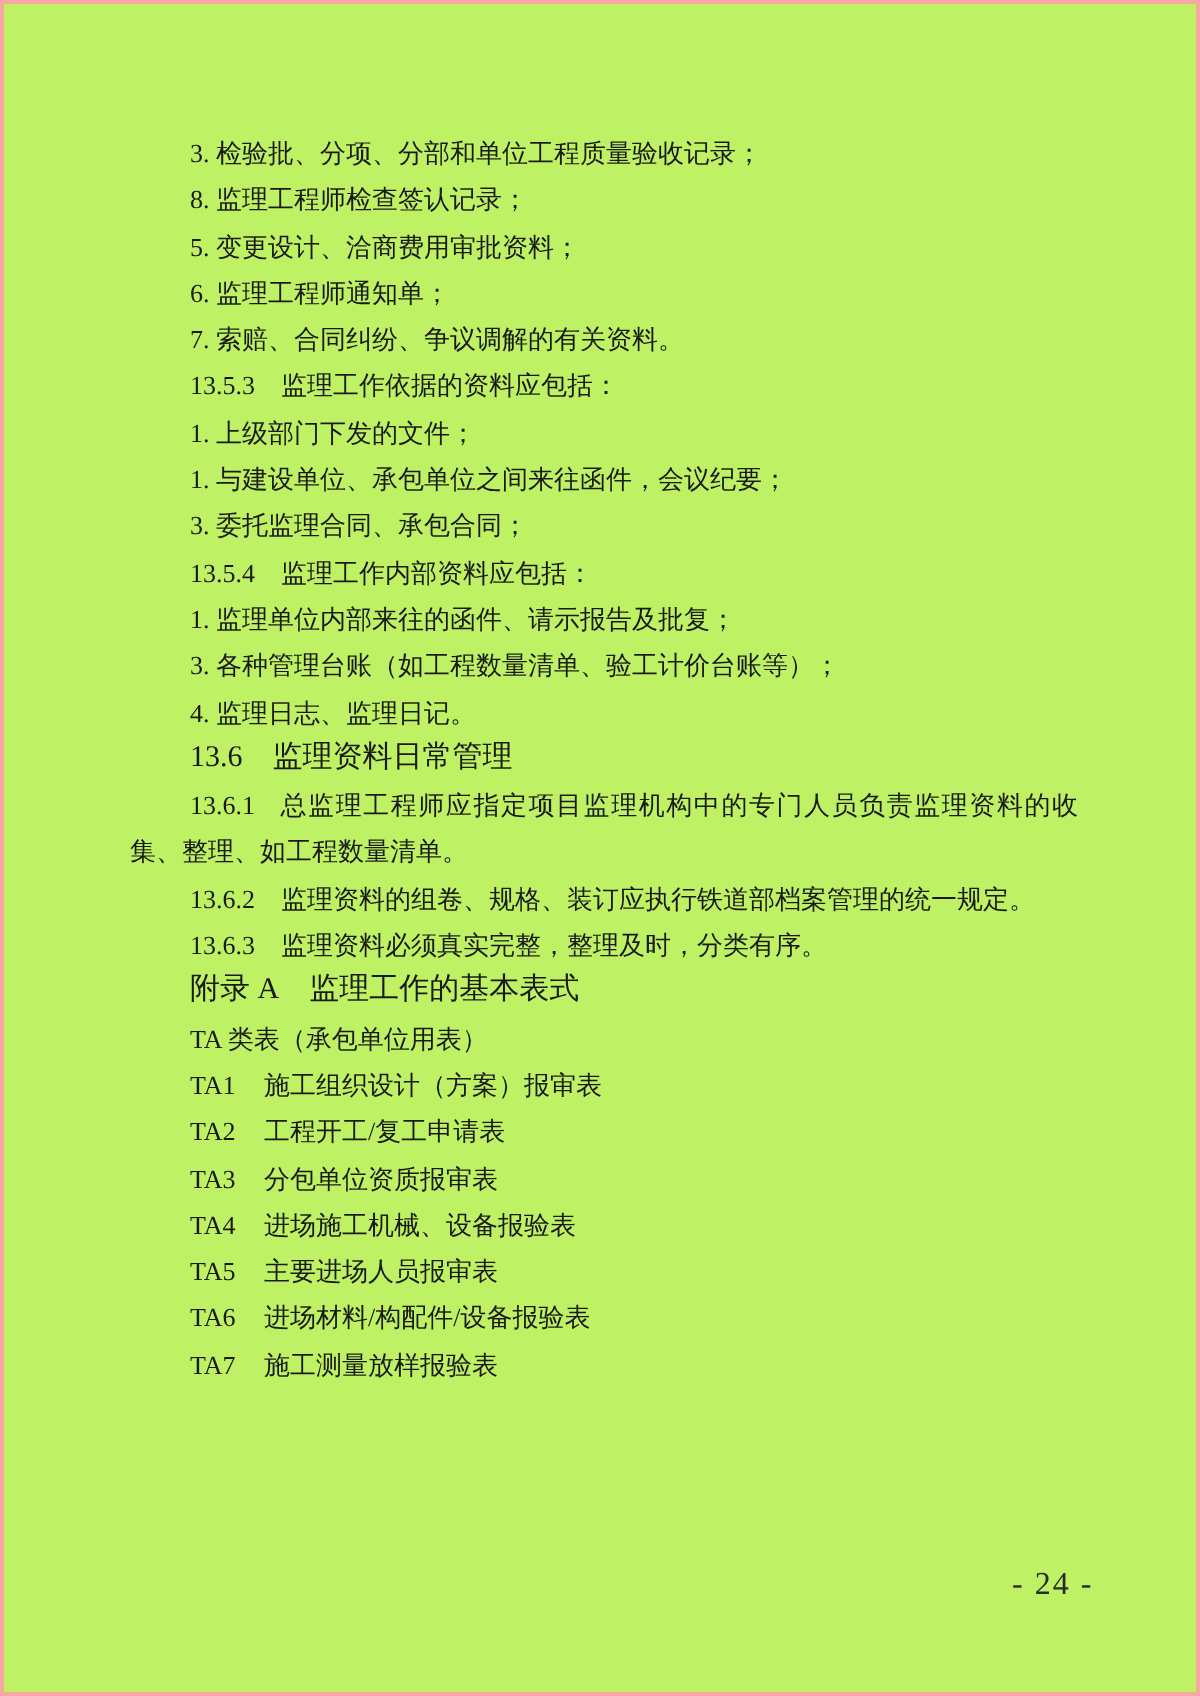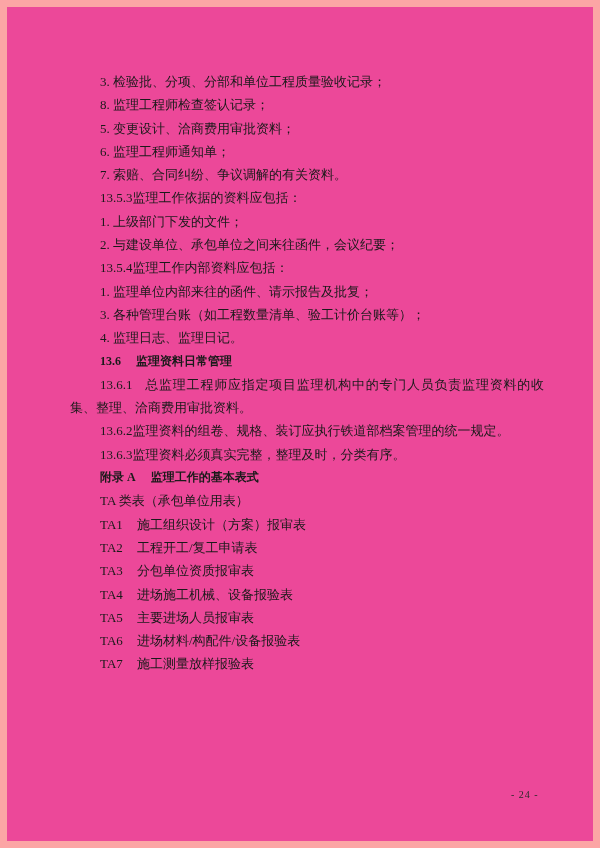--- a/index.html
+++ b/index.html
@@ -11,22 +11,22 @@
     width: 600px;
     height: 848px;
     position: relative;
     font-family: "Liberation Serif", "DejaVu Serif", serif;
     color: #1a1a1a;
     overflow: hidden;
   }
   .page {
     position: absolute;
     inset: 0;
-    background: #ec4899;
-    border: 7px solid #fca5a5;
+    background: #bef264;
+    border: 2px solid #fca5a5;
     box-sizing: border-box;
   }
   .content {
     position: absolute;
     left: 63px;
     top: 63px;
     width: 474px;
   }
   .line {
     font-size: 13px;
@@ -34,64 +34,66 @@
     white-space: normal;
   }
   .l-item, .l-section, .l-heading, .l-ta {
     padding-left: 30px;
   }
   .l-para {
     text-indent: 30px;
     text-align: justify;
   }
   .l-heading {
-    font-weight: bold;
-    font-size: 12px;
+    font-weight: normal;
+    font-size: 15px;
   }
   .num {
     display: inline;
+    margin-right: 13px;
   }
   .l-heading .num {
     margin-right: 15px;
   }
   .para-num {
     margin-right: 12px;
   }
   .ta-code {
     display: inline-block;
     width: 37px;
   }
   .footer-pagenum {
     position: absolute;
     left: 504px;
     top: 782px;
-    font-size: 10px;
+    font-size: 16px;
     color: #2a2a2a;
     letter-spacing: 1px;
   }
 </style>
 </head>
 <body>
 
 <main class="page">
   <div class="content" id="doc-lines">
       <div class="line l-item">3. 检验批、分项、分部和单位工程质量验收记录；</div>
       <div class="line l-item">8. 监理工程师检查签认记录；</div>
       <div class="line l-item">5. 变更设计、洽商费用审批资料；</div>
       <div class="line l-item">6. 监理工程师通知单；</div>
       <div class="line l-item">7. 索赔、合同纠纷、争议调解的有关资料。</div>
       <div class="line l-section"><span class="num">13.5.3</span><span>监理工作依据的资料应包括：</span></div>
       <div class="line l-item">1. 上级部门下发的文件；</div>
-      <div class="line l-item">2. 与建设单位、承包单位之间来往函件，会议纪要；</div>
+      <div class="line l-item">1. 与建设单位、承包单位之间来往函件，会议纪要；</div>
+      <div class="line l-item">3. 委托监理合同、承包合同；</div>
       <div class="line l-section"><span class="num">13.5.4</span><span>监理工作内部资料应包括：</span></div>
       <div class="line l-item">1. 监理单位内部来往的函件、请示报告及批复；</div>
       <div class="line l-item">3. 各种管理台账（如工程数量清单、验工计价台账等）；</div>
       <div class="line l-item">4. 监理日志、监理日记。</div>
       <div class="line l-heading"><span class="num">13.6</span><span>监理资料日常管理</span></div>
-      <div class="line l-para"><span class="num para-num">13.6.1</span><span>总监理工程师应指定项目监理机构中的专门人员负责监理资料的收集、整理、洽商费用审批资料。</span></div>
+      <div class="line l-para"><span class="num para-num">13.6.1</span><span>总监理工程师应指定项目监理机构中的专门人员负责监理资料的收集、整理、如工程数量清单。</span></div>
       <div class="line l-section"><span class="num">13.6.2</span><span>监理资料的组卷、规格、装订应执行铁道部档案管理的统一规定。</span></div>
       <div class="line l-section"><span class="num">13.6.3</span><span>监理资料必须真实完整，整理及时，分类有序。</span></div>
       <div class="line l-heading"><span class="num">附录 A</span><span>监理工作的基本表式</span></div>
       <div class="line l-item">TA 类表（承包单位用表）</div>
       <div class="line l-ta"><span class="ta-code">TA1</span><span>施工组织设计（方案）报审表</span></div>
       <div class="line l-ta"><span class="ta-code">TA2</span><span>工程开工/复工申请表</span></div>
       <div class="line l-ta"><span class="ta-code">TA3</span><span>分包单位资质报审表</span></div>
       <div class="line l-ta"><span class="ta-code">TA4</span><span>进场施工机械、设备报验表</span></div>
       <div class="line l-ta"><span class="ta-code">TA5</span><span>主要进场人员报审表</span></div>
       <div class="line l-ta"><span class="ta-code">TA6</span><span>进场材料/构配件/设备报验表</span></div>

